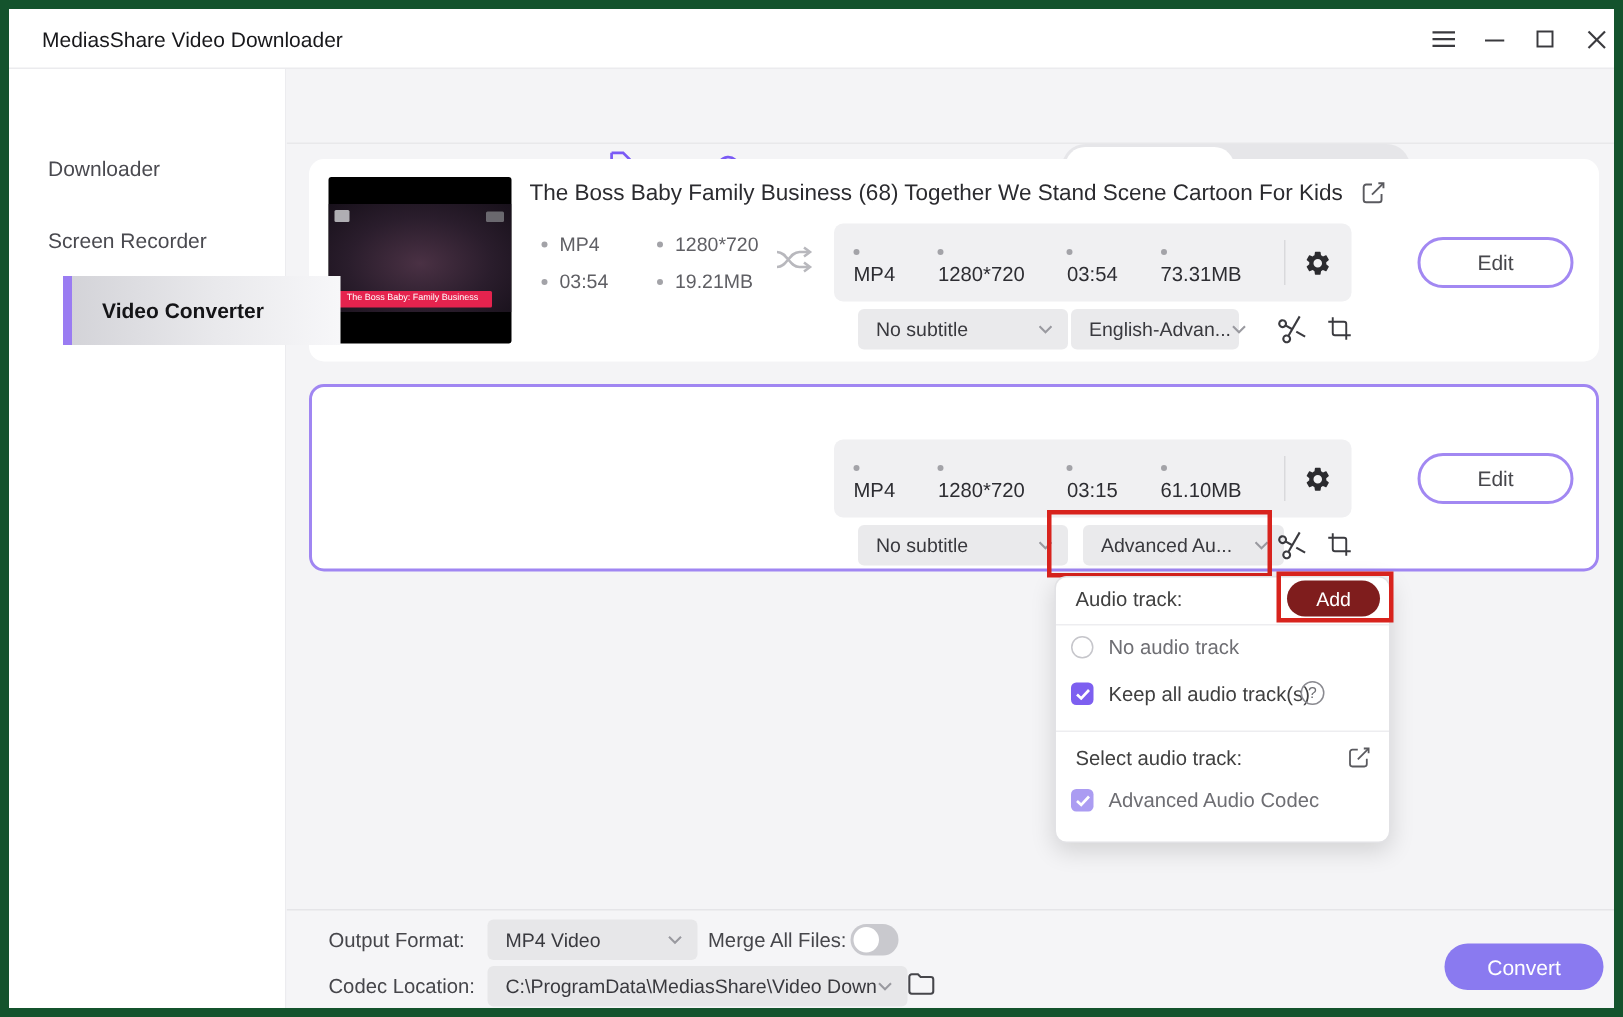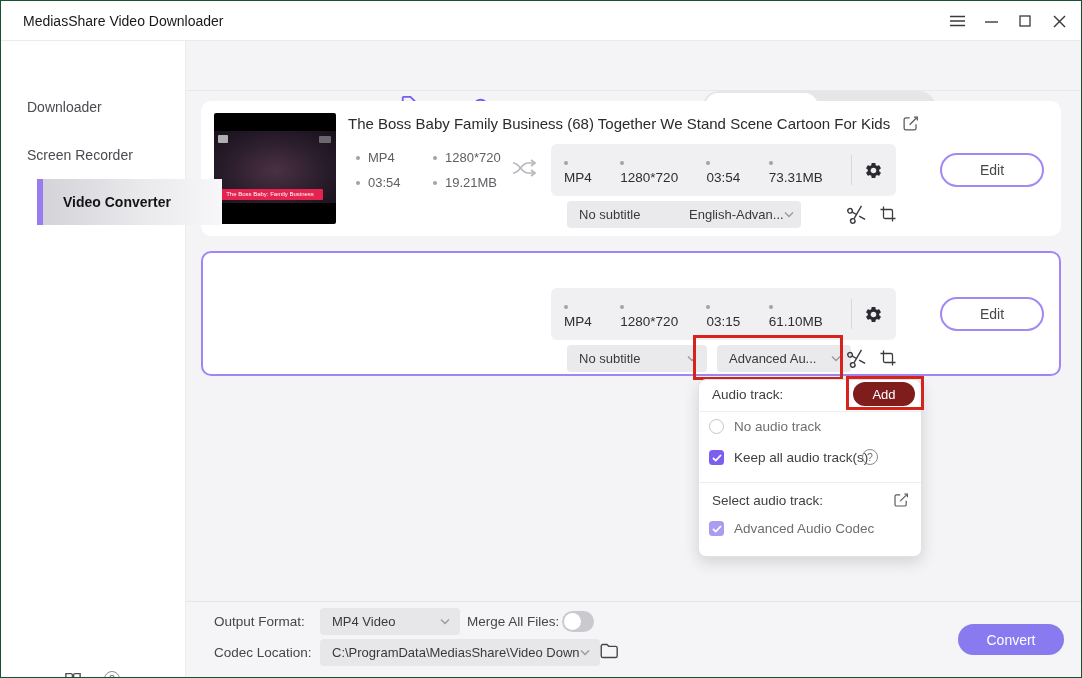--- a/index.html
+++ b/index.html
@@ -1,17 +1,17 @@
 <!DOCTYPE html>
 <html><head>
 <meta charset="utf-8">
 <style>
   * { margin:0; padding:0; box-sizing:border-box; }
   html,body { width:1082px; height:678px; font-family:"Liberation Sans","DejaVu Sans",sans-serif; background:#fff; }
-  .app { position:relative; width:1082px; height:678px; overflow:hidden; background:#fff; border:1px solid #14532d; }
+  .app { position:relative; width:1082px; height:678px; overflow:hidden; background:#fff; border:6px solid #14532d; }
   .abs { position:absolute; }
 
   
   .titlebar { left:0; top:0; width:1082px; height:40px; background:#fff; border-bottom:1px solid #ebebee; z-index:30; }
   .app-title { left:22px; top:0; line-height:40px; font-size:14px; color:#18181b; }
   .win-controls { right:10px; top:0; height:40px; display:flex; align-items:center; gap:6px; }
   .win-btn { width:28px; height:28px; display:flex; align-items:center; justify-content:center; color:#3a3a3e; cursor:pointer; }
 
   
   .sidebar { left:0; top:40px; width:185px; height:638px; background:#fff; border-right:1px solid #ececef; z-index:20; }
@@ -255,21 +255,21 @@
   </div>
   <div class="abs edit-btn" style="left:939px; top:152px;">Edit</div>
   <div class="abs dd" style="left:550px; top:200px; width:140px;">
     <span>No subtitle</span>
     <span class="chev">
         <svg width="10" height="7" viewBox="0 0 10 7" fill="none" stroke="currentColor" stroke-width="1.4">
           <polyline points="1,1.5 5,5.5 9,1.5"></polyline>
         </svg>
       </span>
   </div>
-  <div class="abs dd" style="left:660px; top:200px; width:124px;">
+  <div class="abs dd" style="left:692px; top:200px; width:112px;">
     <span>English-Advan...</span>
     <span class="chev">
         <svg width="10" height="7" viewBox="0 0 10 7" fill="none" stroke="currentColor" stroke-width="1.4">
           <polyline points="1,1.5 5,5.5 9,1.5"></polyline>
         </svg>
       </span>
   </div>
   <span class="abs tool-ic" style="left:845px; top:203px;">
     <svg width="21" height="21" viewBox="0 0 24 24" fill="none" stroke="currentColor" stroke-width="1.6" transform="rotate(-15)">
         <circle cx="6" cy="6" r="2.6"></circle>

